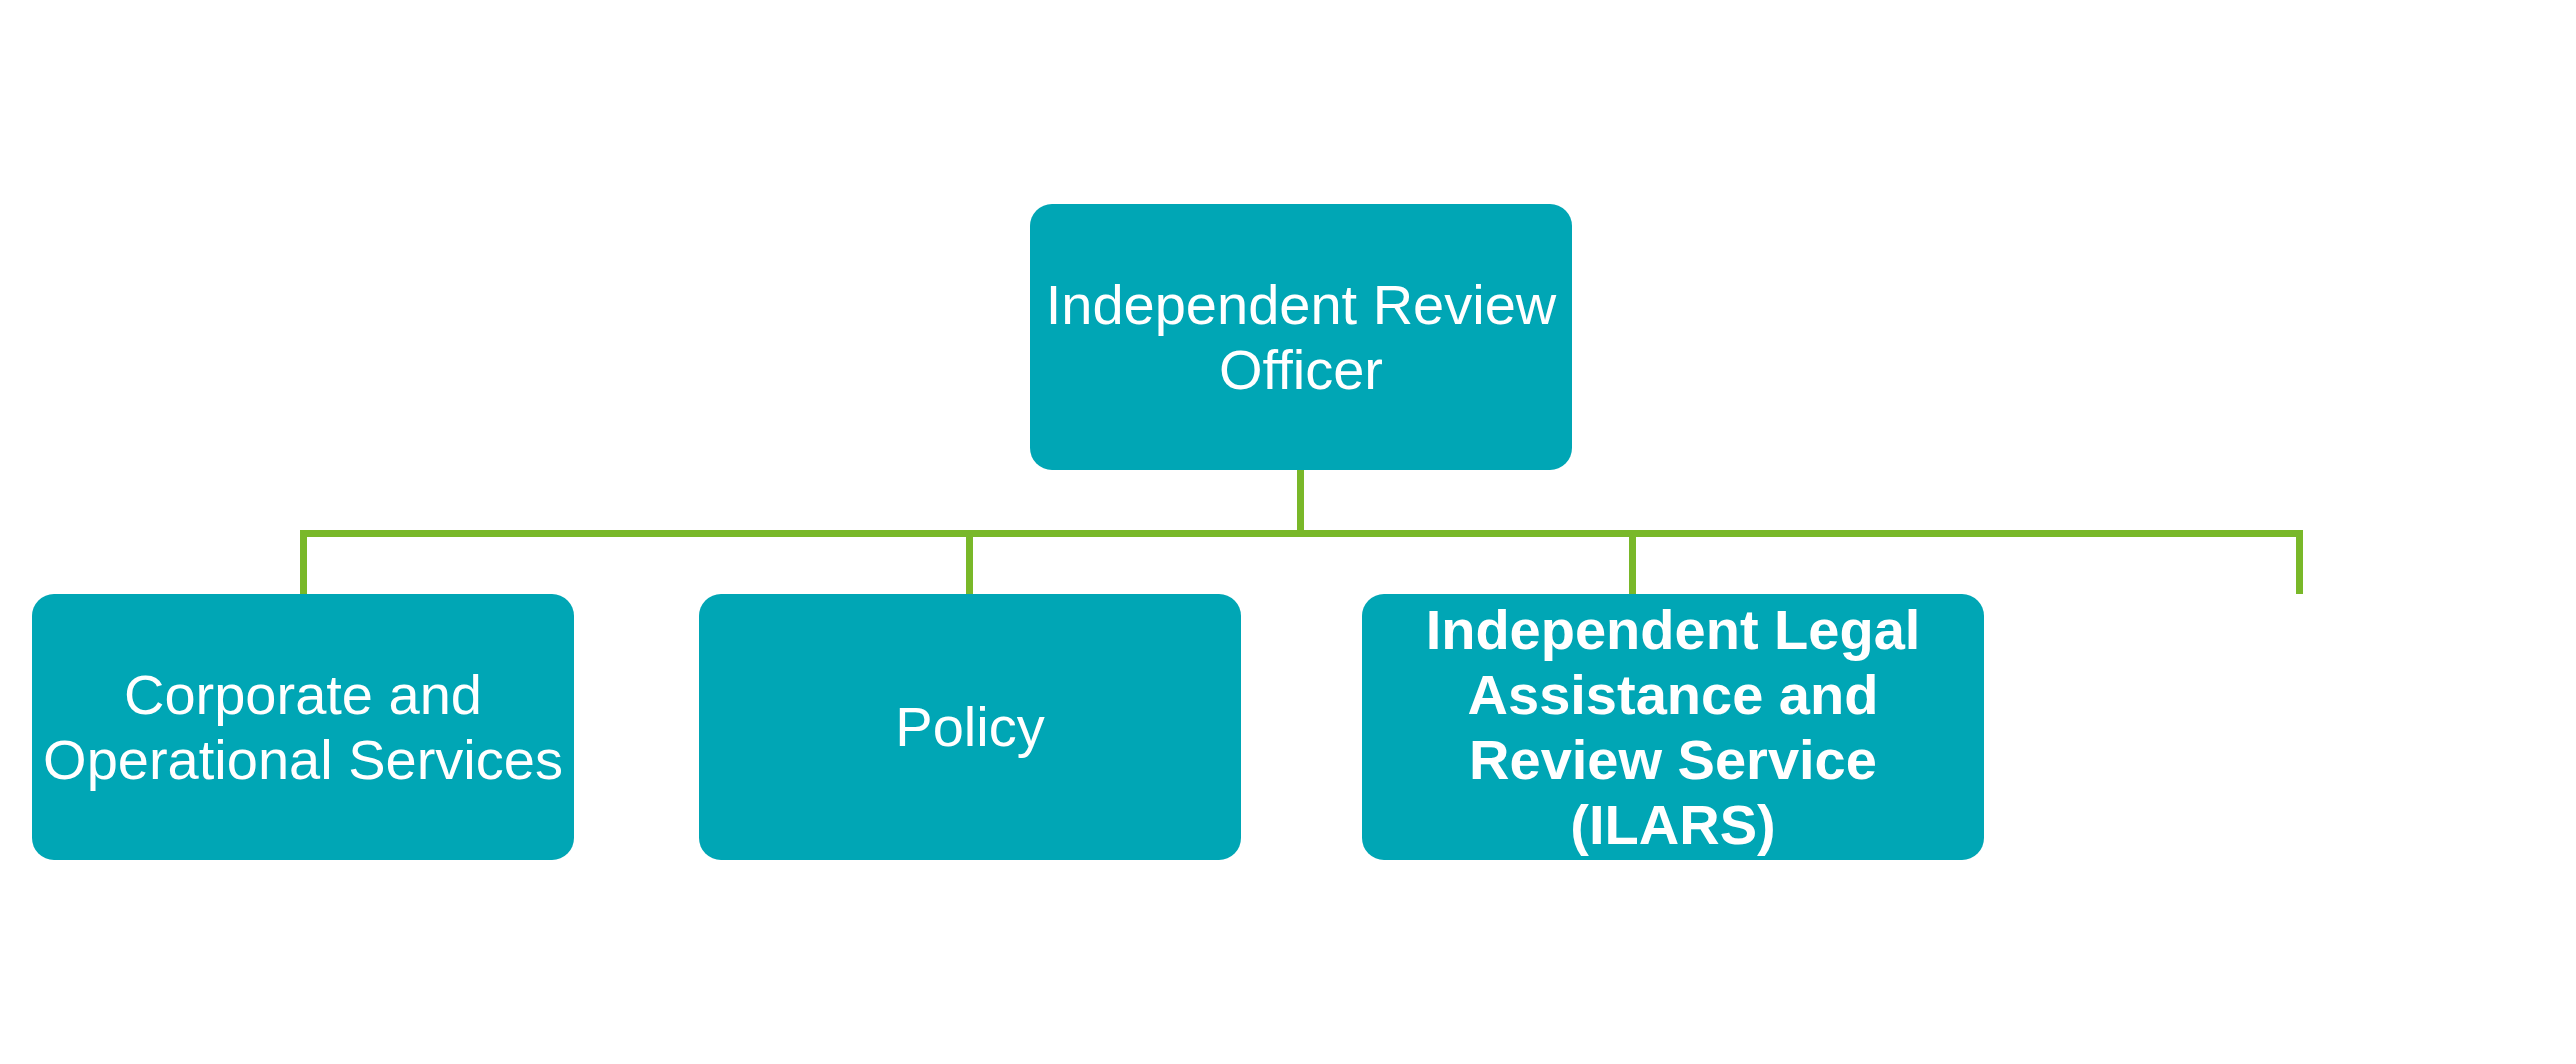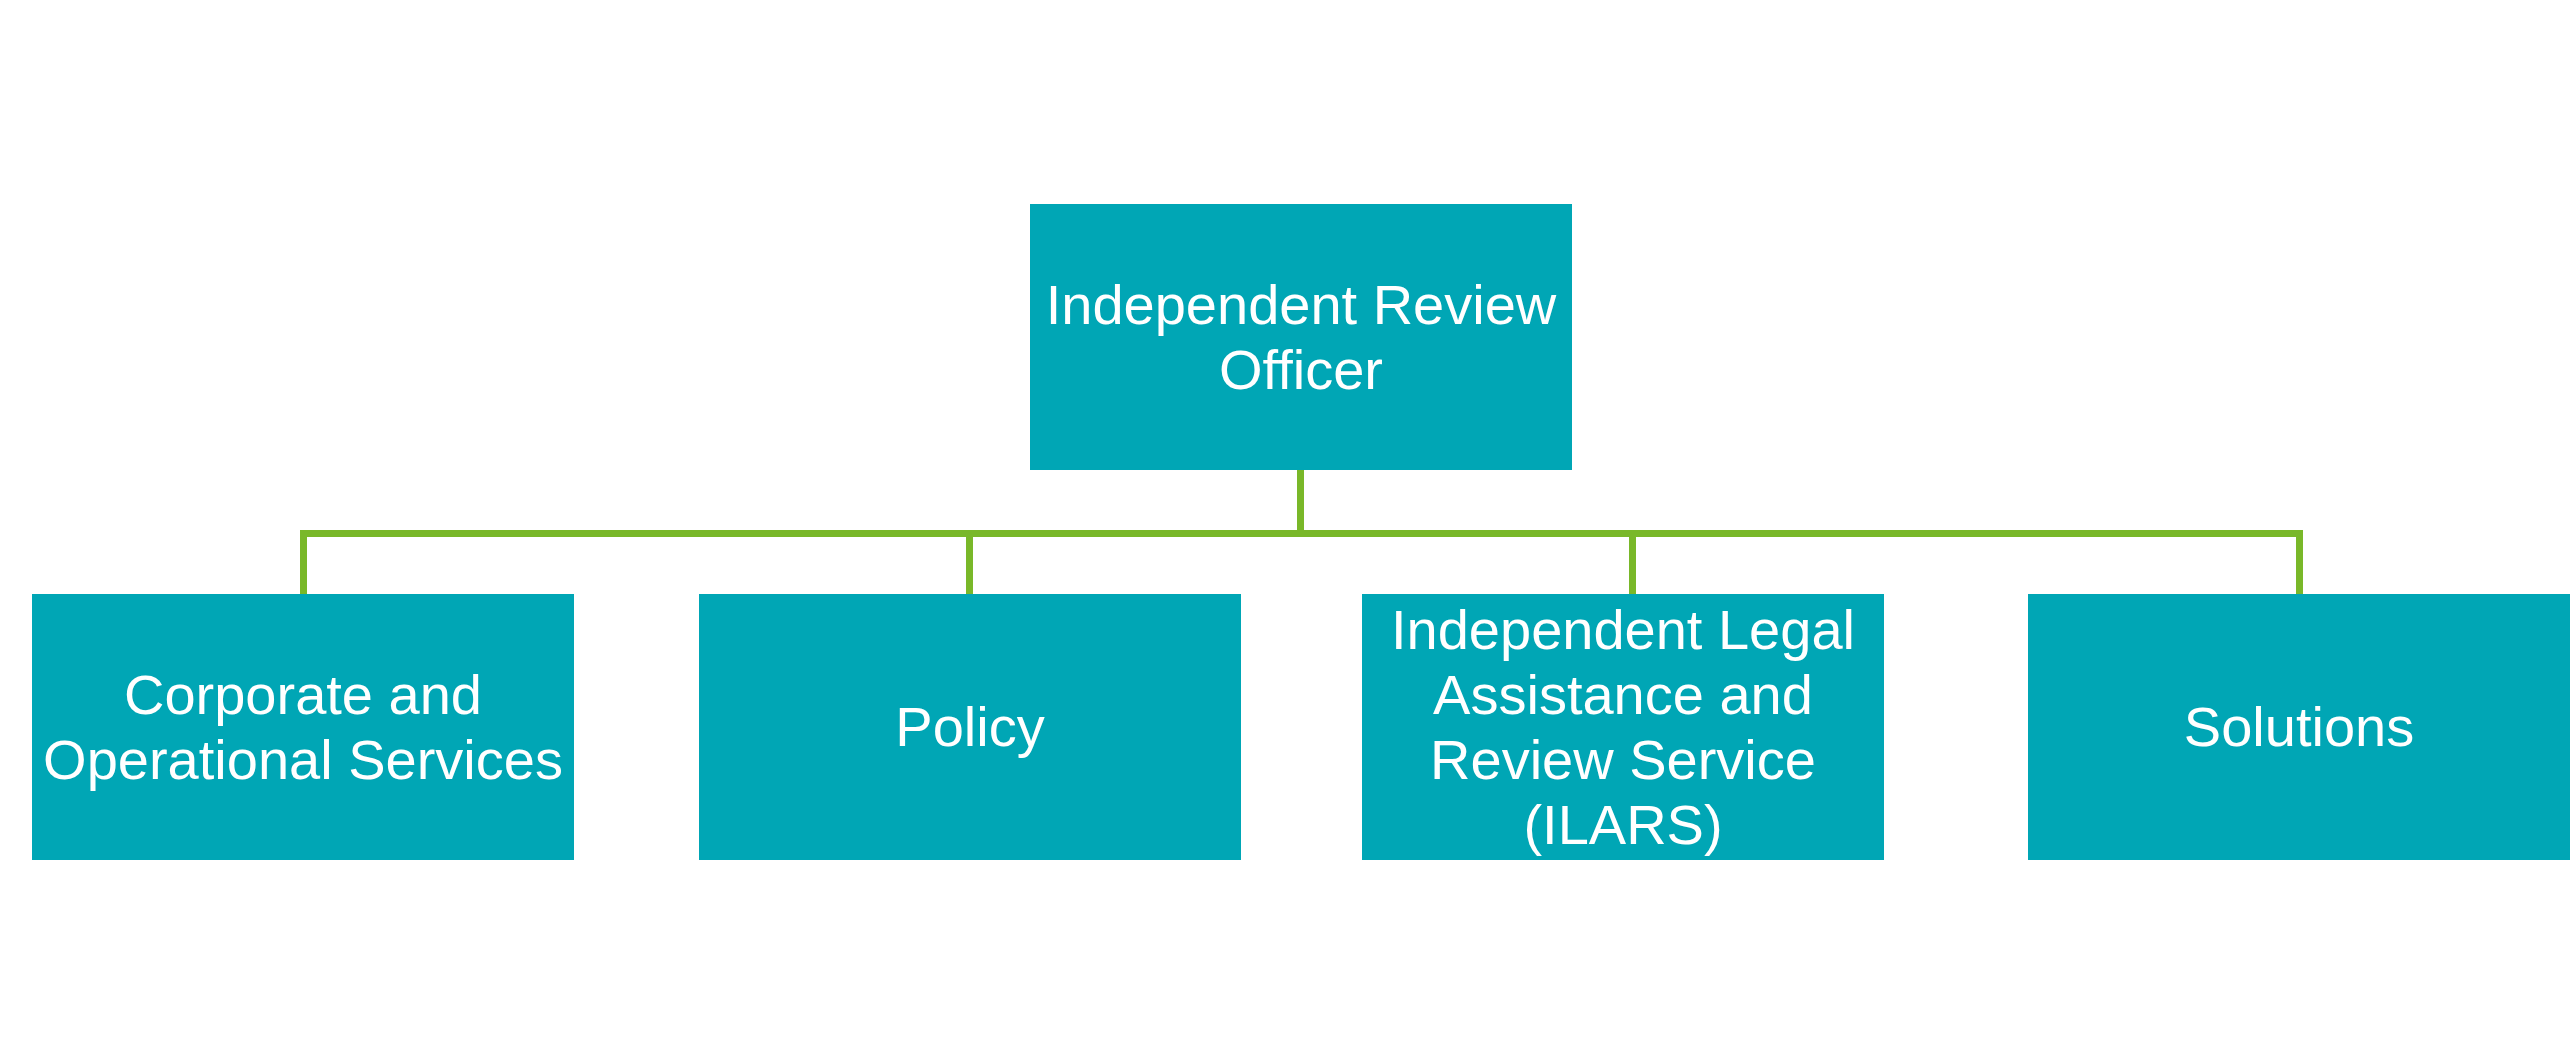--- a/index.html
+++ b/index.html
@@ -16,37 +16,38 @@
     font-family: "Liberation Sans", sans-serif;
   }
   .node {
     position: absolute;
     background: #00A6B5;
     color: #FFFFFF;
     display: flex;
     align-items: center;
     justify-content: center;
     text-align: center;
+    border-radius: 22px;
   }
   .node .label {
     white-space: pre-line;
     font-size: 56px;
     line-height: 1.165;
     letter-spacing: 0px;
     padding: 0 9.2px;
   }
   .connector {
     position: absolute;
     background: #79B829;
   }
   
   .node-root   { left: 1030px; top: 204px; width: 542px; height: 266px; }
   .node-c1     { left: 32px;   top: 594px; width: 542px; height: 266px; align-items: center; }
   .node-c2     { left: 699px;  top: 594px; width: 542px; height: 266px; }
-  .node-c3     { left: 1362px; top: 594px; width: 522px; height: 266px; }
+  .node-c3     { left: 1362px; top: 594px; width: 622px; height: 266px; font-weight: bold; }
   .node-c4     { left: 2028px; top: 594px; width: 542px; height: 266px; }
   .conn-stub   { left: 1297px; top: 469px; width: 7.4px;    height: 65px; }
   .conn-hline  { left: 300px;  top: 530px; width: 2003px; height: 7.4px;  }
   .conn-drop1  { left: 300px;  top: 534px; width: 7.4px;    height: 60px; }
   .conn-drop2  { left: 966px; top: 534px; width: 7.4px;    height: 60px; }
   .conn-drop3  { left: 1629px; top: 534px; width: 7.4px;    height: 60px; }
   .conn-drop4  { left: 2296px; top: 534px; width: 7.4px;    height: 60px; }
 </style>
 </head>
 <body>
@@ -74,18 +75,15 @@
     <span class="label">Policy</span>
   </div>
 
   <div class="node node-c3">
     <span class="label">Independent Legal
 Assistance and
 Review Service
 (ILARS)</span>
   </div>
 
-  <div class="node node-c4">
-    <span class="label">Solutions</span>
-  </div>
 
 </div>
 
 
 </body></html>

